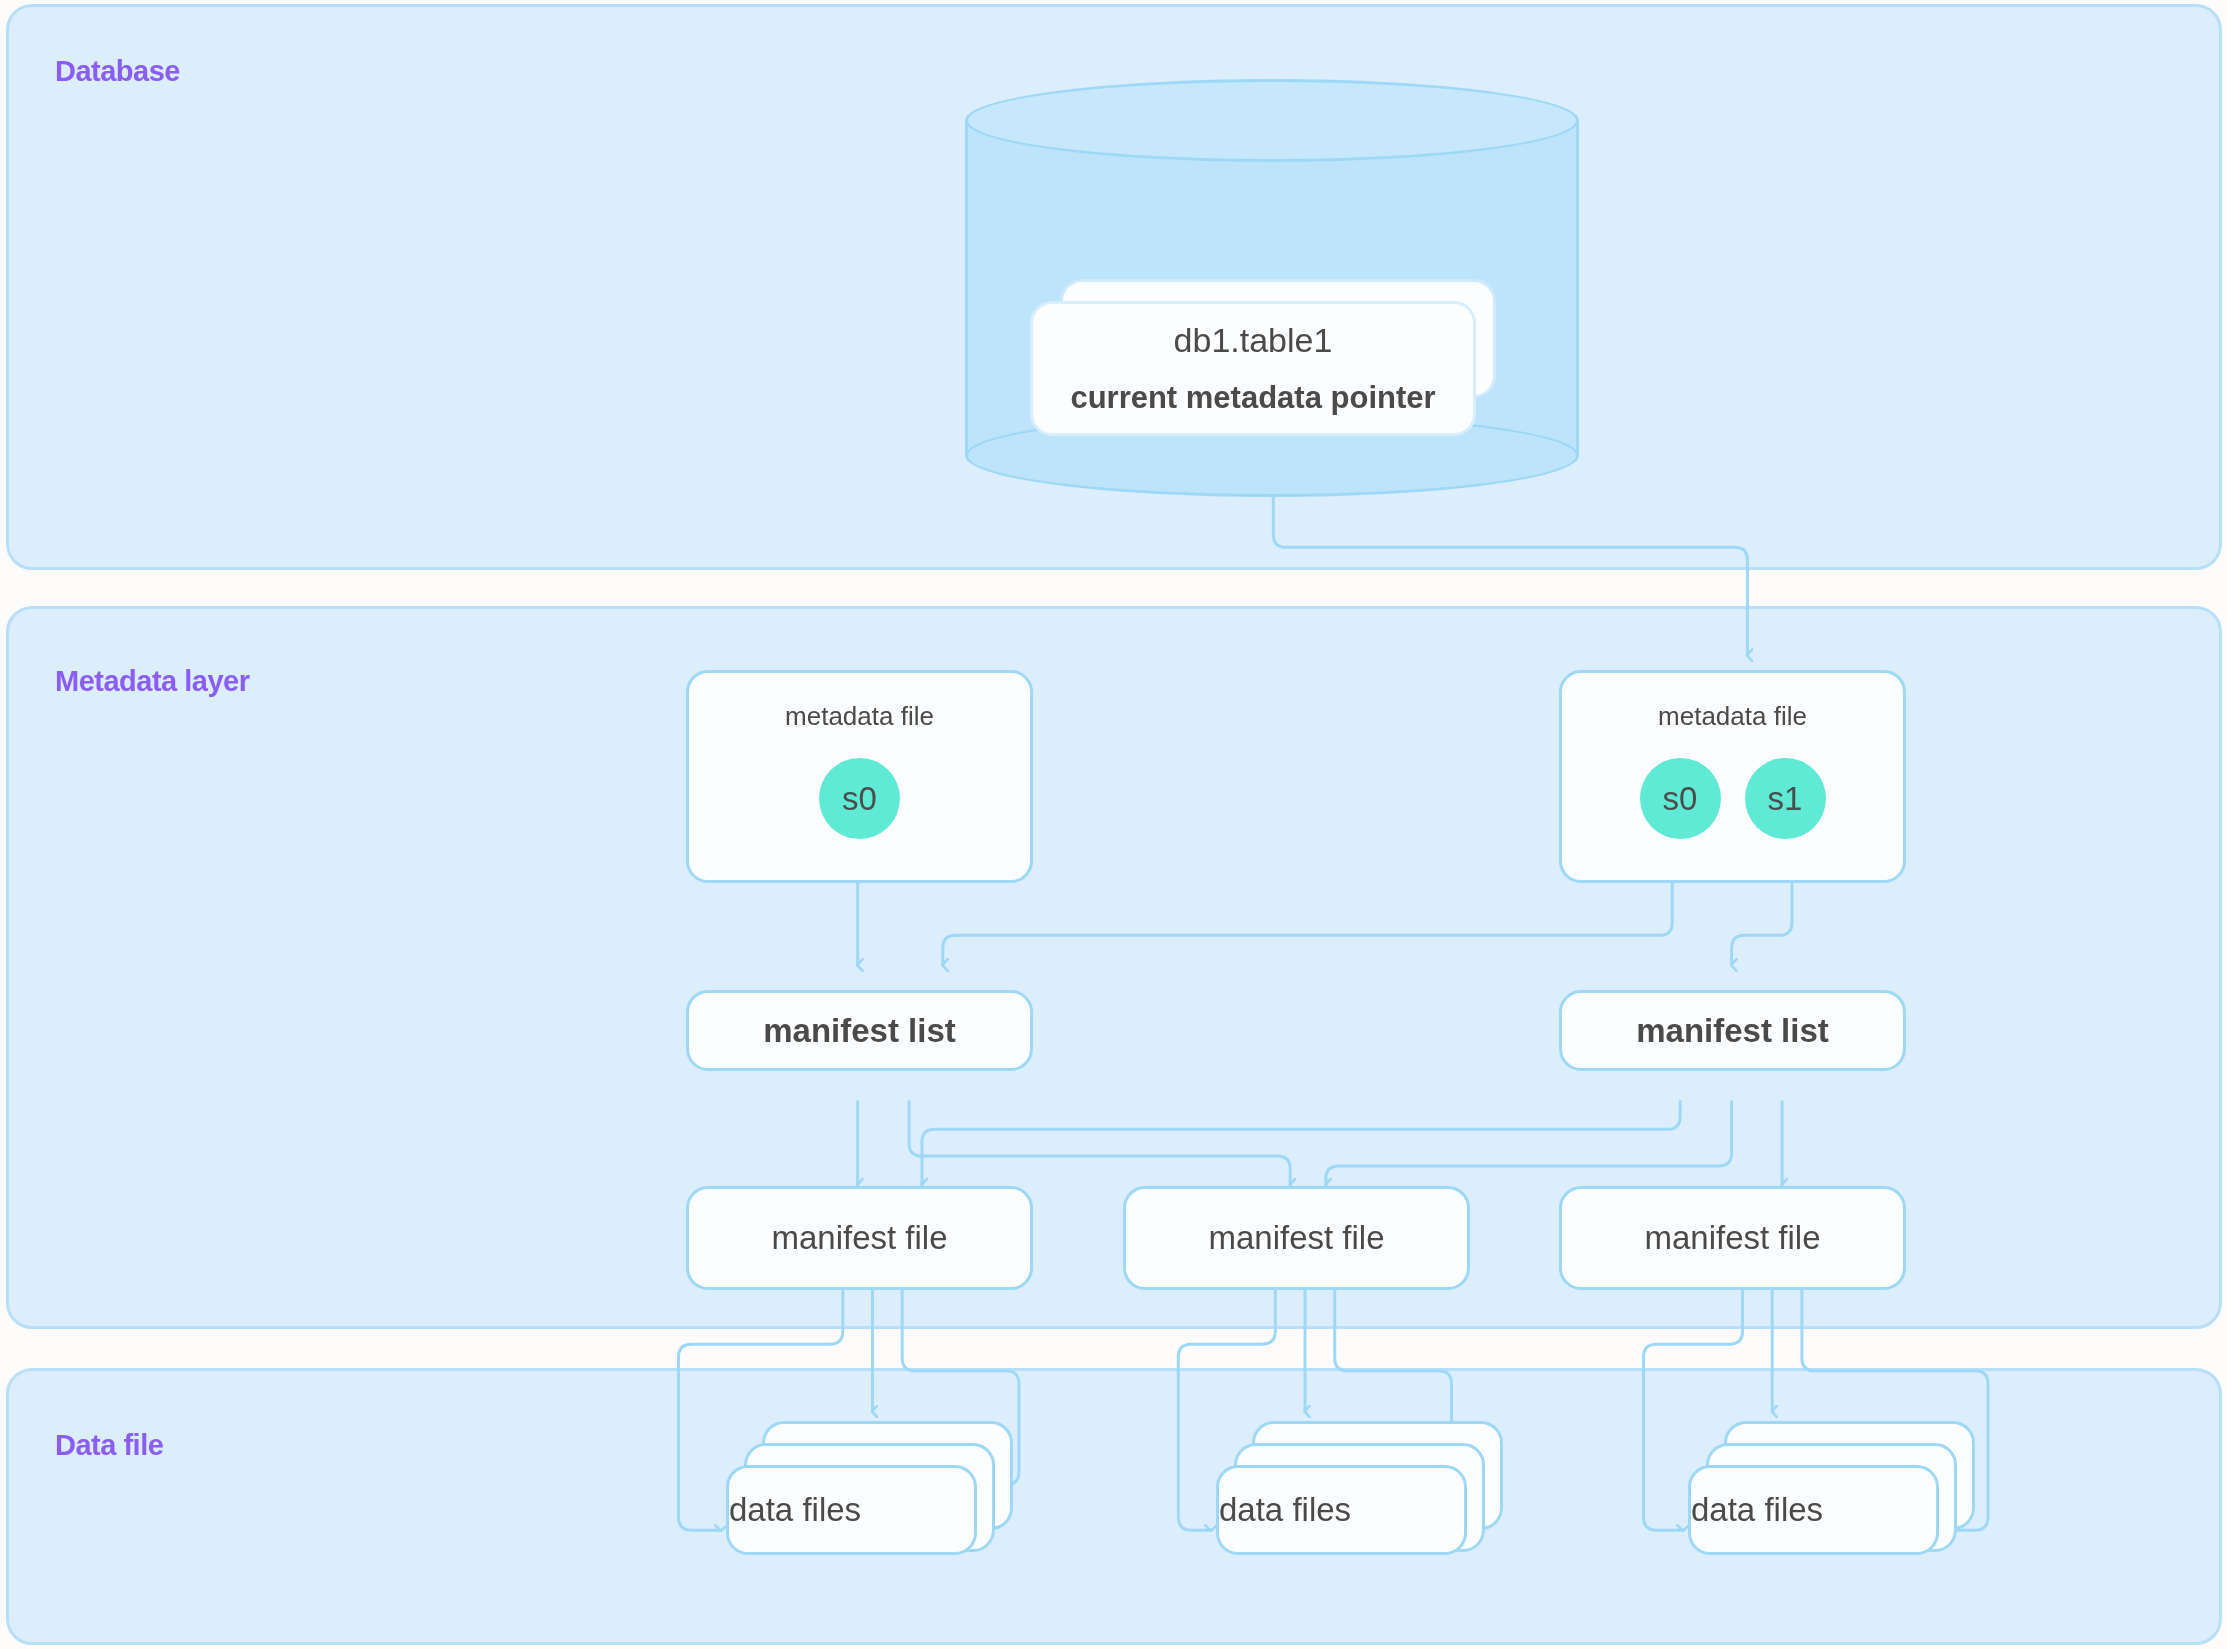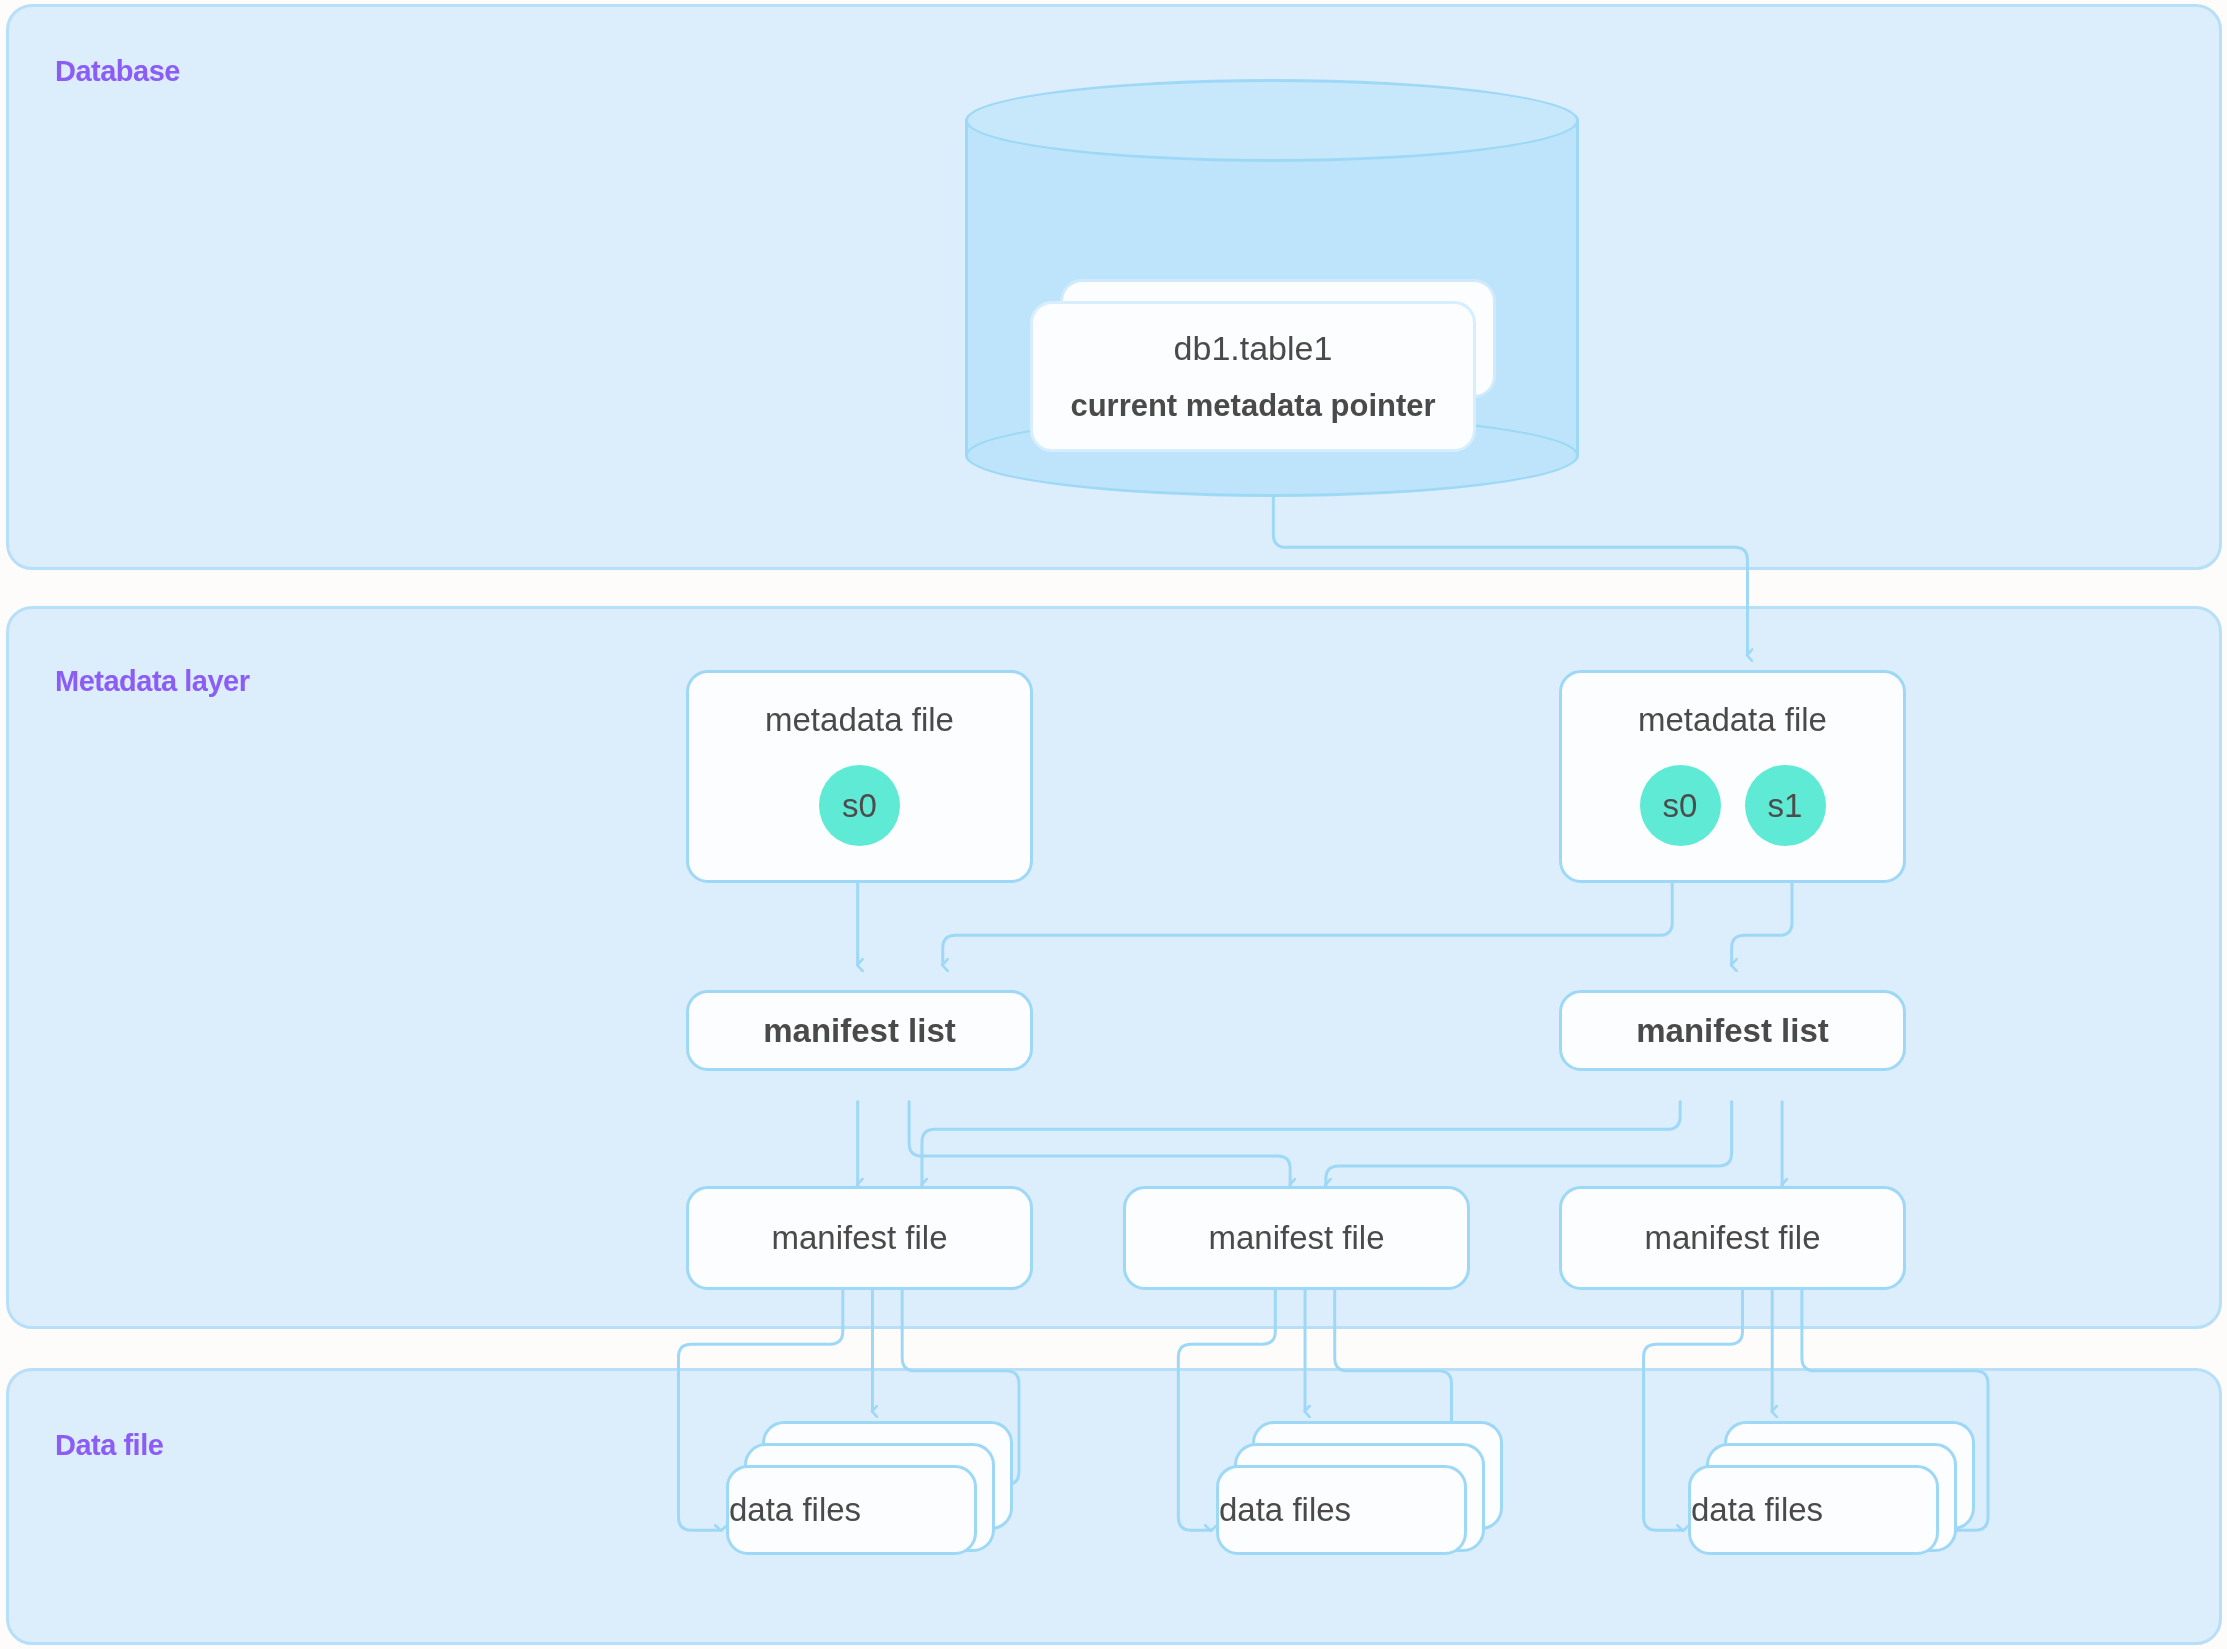--- a/index.html
+++ b/index.html
@@ -34,29 +34,29 @@
            background:#c7e8fb;border:3px solid #9ed8f7;border-radius:50%;box-sizing:border-box;}
   #cyl-bottom{position:absolute;left:0;top:335px;width:614px;height:83px;
               background:#bde4fa;border:3px solid #9ed8f7;border-radius:50%;box-sizing:border-box;}
   #cyl-label{position:absolute;left:0;top:97px;width:614px;text-align:center;
              font-size:34px;color:#555;}
 
   
   #cat-stack{position:absolute;left:1030px;top:279px;width:465px;height:139px;}
   #cat-card-back{position:absolute;left:30px;top:0;width:436px;height:119px;
                  background:#fbfdfe;border:3px solid #cfeafc;border-radius:22px;box-sizing:border-box;}
-  #cat-card-front{position:absolute;left:0;top:22px;width:446px;height:151px;
+  #cat-card-front{position:absolute;left:0;top:22px;width:446px;height:135px;
                   background:#fbfdfe;border:3px solid #d6eefd;border-radius:22px;box-sizing:border-box;
                   display:flex;flex-direction:column;align-items:center;justify-content:center;gap:20px;}
   #cat-line1{font-size:34px;color:#4a4a4a;}
   #cat-line2{font-size:31px;color:#4a4a4a;font-weight:bold;}
 
   .metadata-file{width:347px;height:213px;flex-direction:column;align-items:center;
                  justify-content:flex-start;padding-top:28px;}
-  .metadata-file .mf-label{font-size:33px;color:#4a4a4a;}
+  .metadata-file .mf-label{font-size:26px;color:#4a4a4a;}
   .snap-row{display:flex;gap:24px;margin-top:26px;}
   .snap{width:81px;height:81px;border-radius:50%;background:#5eead4;
         display:flex;align-items:center;justify-content:center;
         font-size:33px;color:#4c4c4c;}
 
   .mlist{width:347px;height:81px;font-weight:bold;}
   .mfile{width:347px;height:104px;}
 
   .dstack{position:absolute;width:287px;height:134px;}
   .dstack .card{position:absolute;background:#fbfdfe;border:3px solid #9ed8f7;

